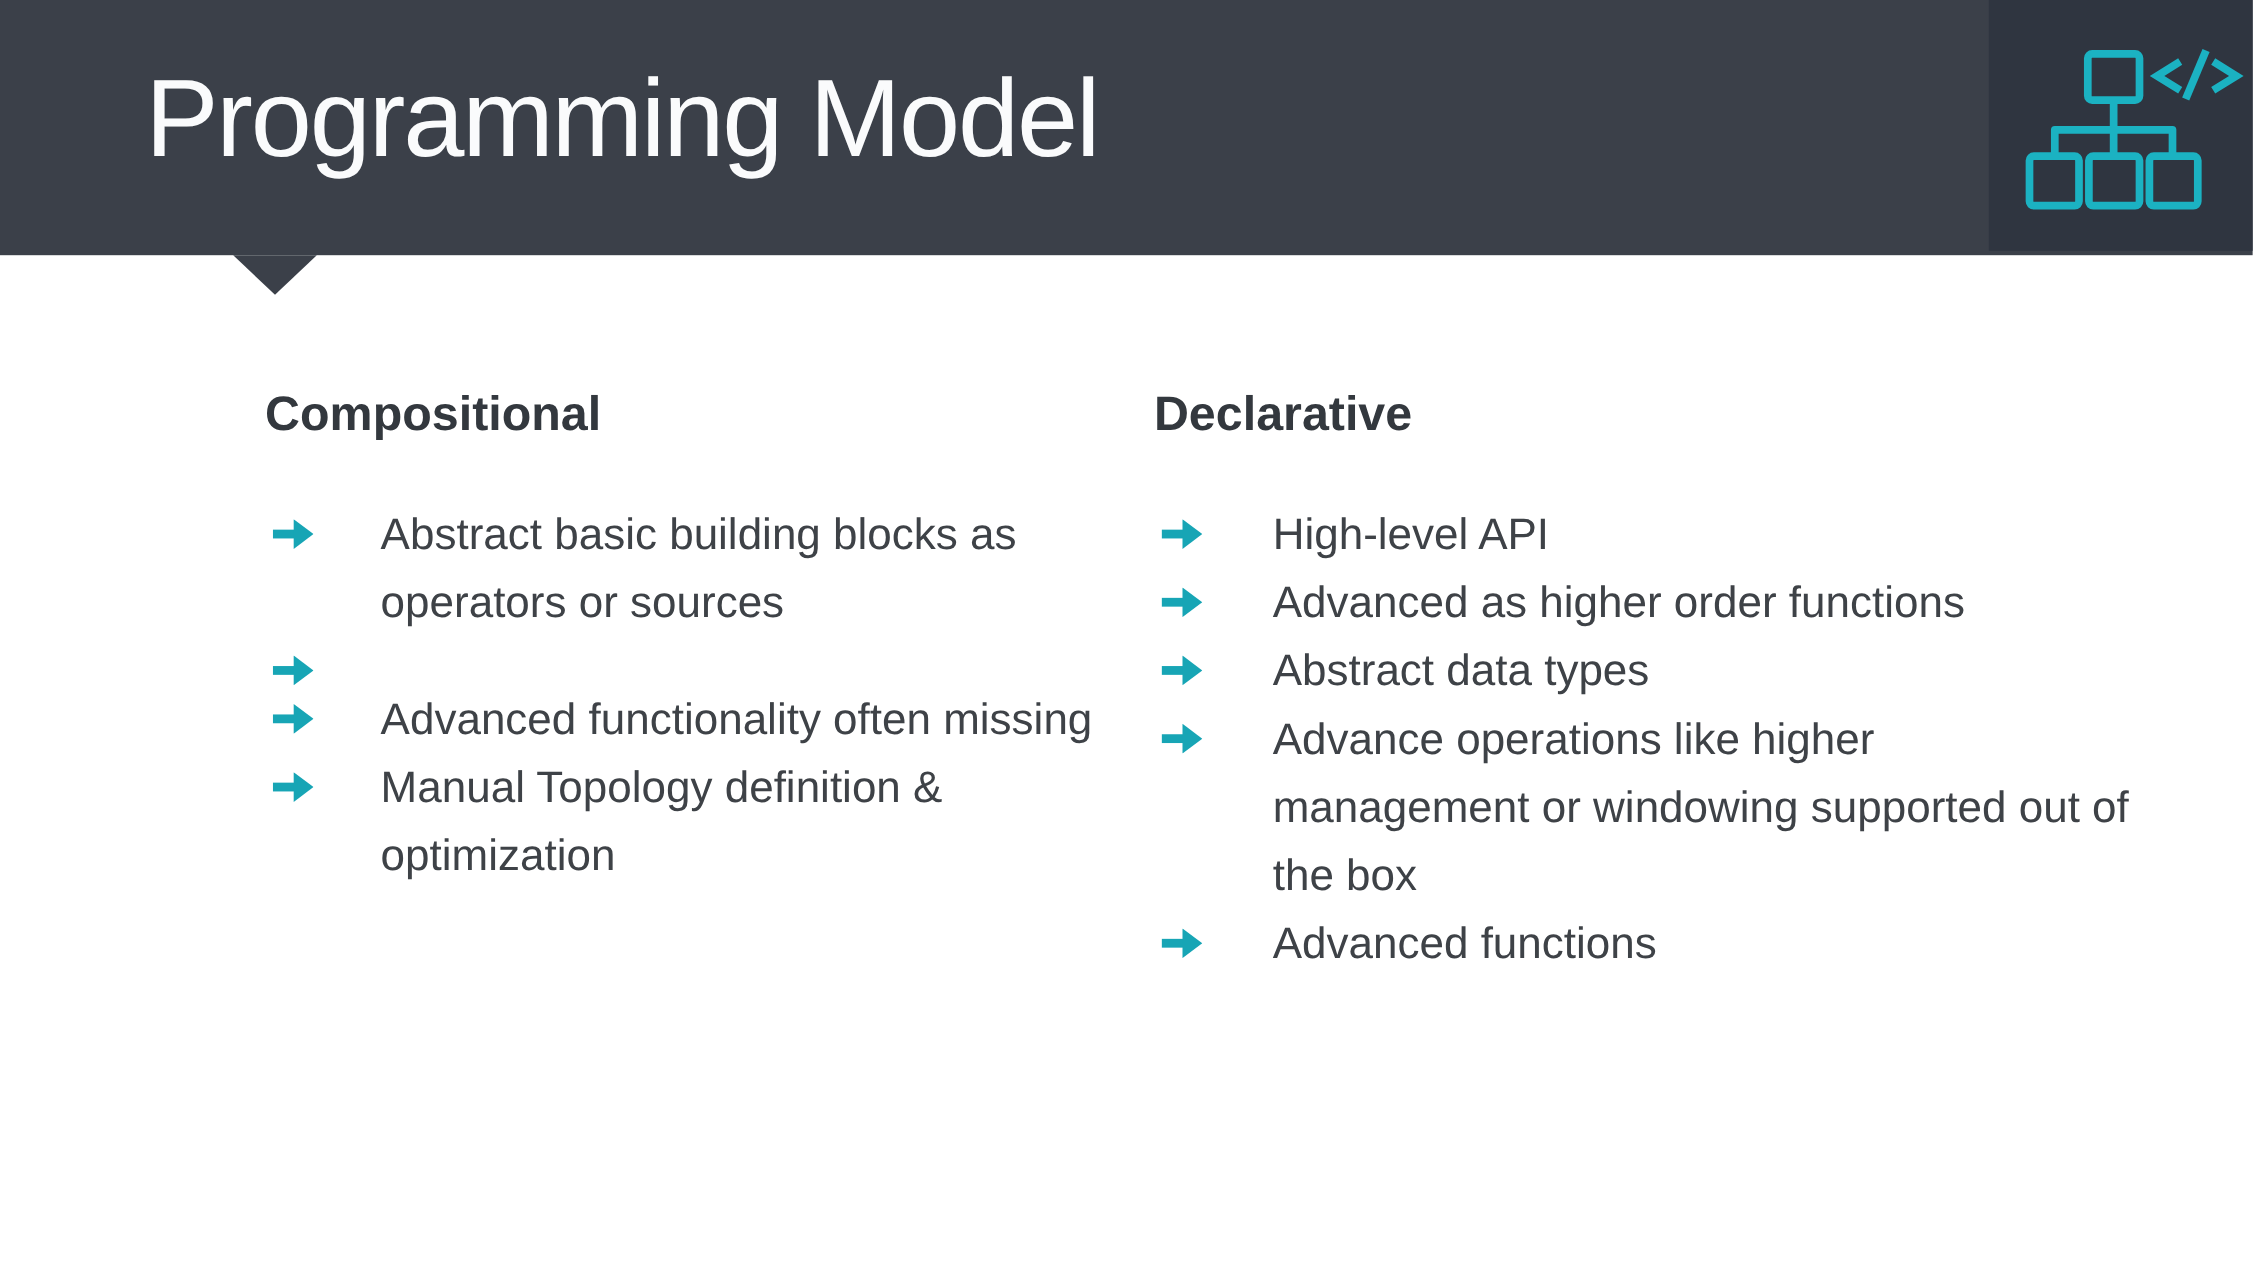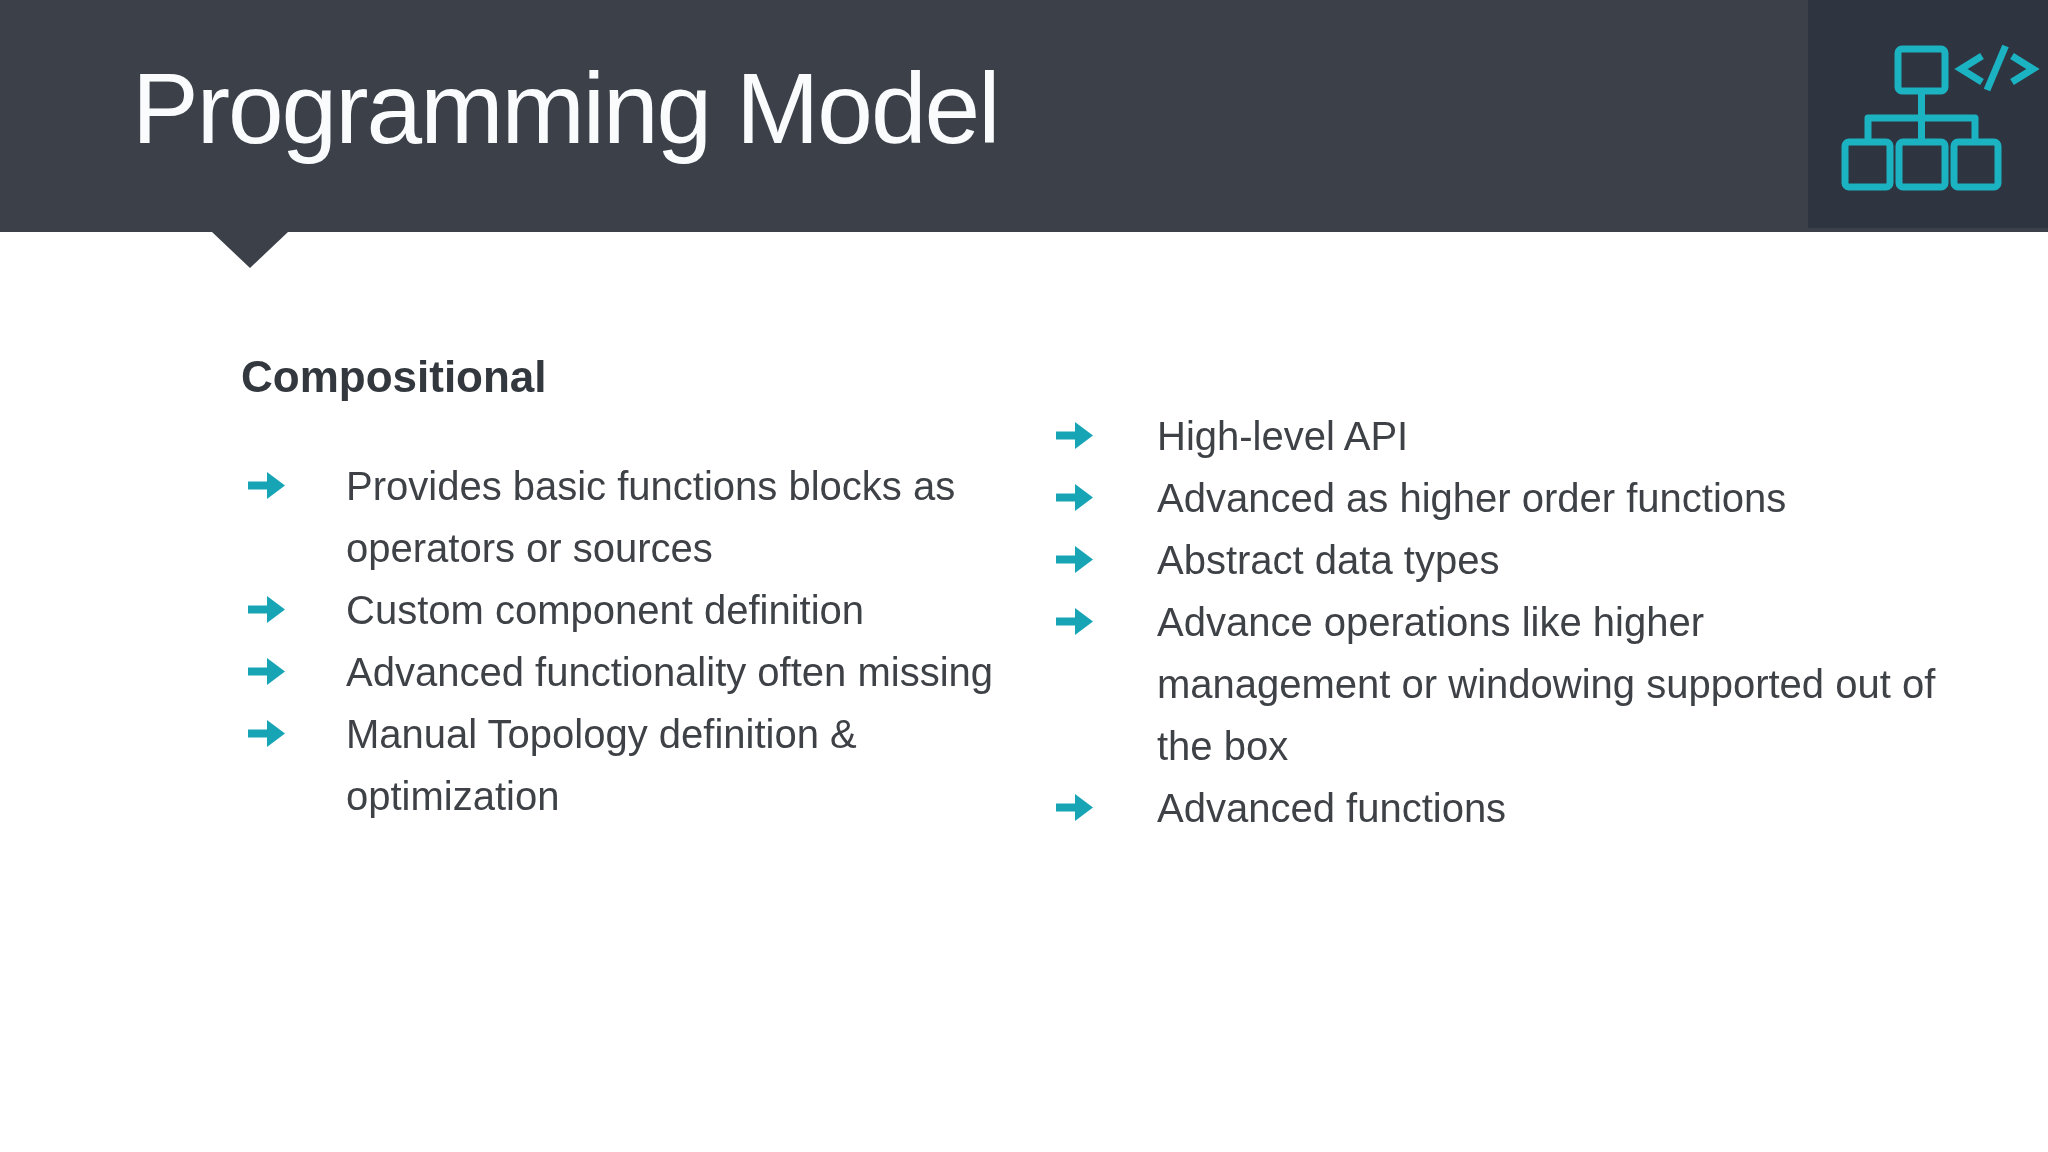--- a/index.html
+++ b/index.html
@@ -99,31 +99,30 @@
     <section class="col col-left">
       <h2>Compositional</h2>
       <ul>
   <li>
     <span class="arr">
       <svg viewBox="0 0 37 27" aria-hidden="true">
         <rect class="fillpart" x="0" y="9.5" width="20" height="8"></rect>
         <polygon class="fillpart" points="19,0 37,13.5 19,27"></polygon>
       </svg>
     </span>
-    <span class="btxt">Provides basic functions blocks as operators or sources</span>
-  </li>
-
-  <li>
-    <span class="arr">
-      <svg viewBox="0 0 37 27" aria-hidden="true">
-        <rect class="fillpart" x="0" y="9.5" width="20" height="8"></rect>
-        <polygon class="fillpart" points="19,0 37,13.5 19,27"></polygon>
-      </svg>
-    </span>
-    <span class="btxt">Custom component definition</span>
+    <span class="btxt">Abstract basic building blocks as operators or sources</span>
+  </li>
+
+  <li>
+    <span class="arr">
+      <svg viewBox="0 0 37 27" aria-hidden="true">
+        <rect class="fillpart" x="0" y="9.5" width="20" height="8"></rect>
+        <polygon class="fillpart" points="19,0 37,13.5 19,27"></polygon>
+      </svg>
+    </span>
   </li>
 
   <li>
     <span class="arr">
       <svg viewBox="0 0 37 27" aria-hidden="true">
         <rect class="fillpart" x="0" y="9.5" width="20" height="8"></rect>
         <polygon class="fillpart" points="19,0 37,13.5 19,27"></polygon>
       </svg>
     </span>
     <span class="btxt">Advanced functionality often missing</span>
@@ -135,20 +134,21 @@
         <rect class="fillpart" x="0" y="9.5" width="20" height="8"></rect>
         <polygon class="fillpart" points="19,0 37,13.5 19,27"></polygon>
       </svg>
     </span>
     <span class="btxt">Manual Topology definition &amp; optimization</span>
   </li>
 </ul>
     </section>
 
     <section class="col col-right">
+      <h2>Declarative</h2>
       <ul>
   <li>
     <span class="arr">
       <svg viewBox="0 0 37 27" aria-hidden="true">
         <rect class="fillpart" x="0" y="9.5" width="20" height="8"></rect>
         <polygon class="fillpart" points="19,0 37,13.5 19,27"></polygon>
       </svg>
     </span>
     <span class="btxt">High-level API</span>
   </li>

